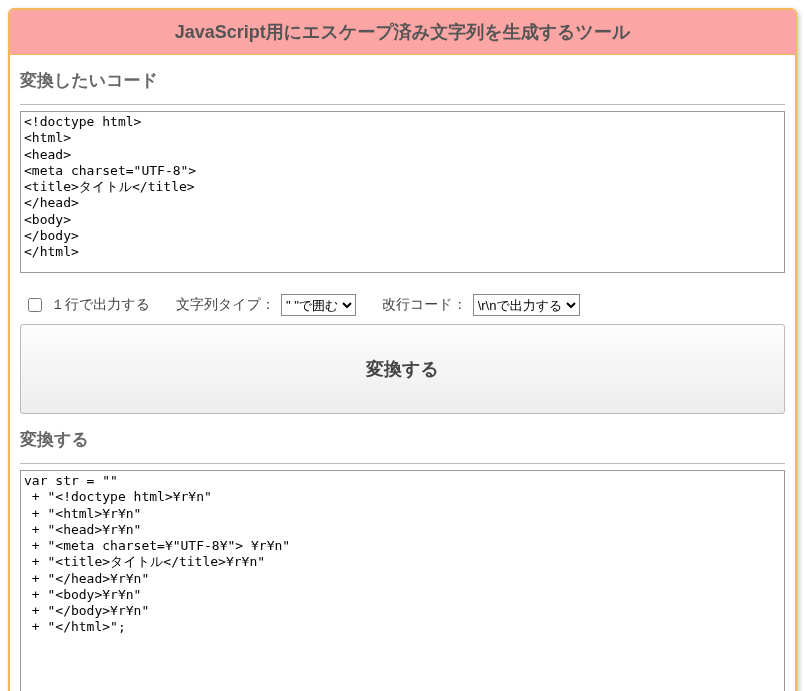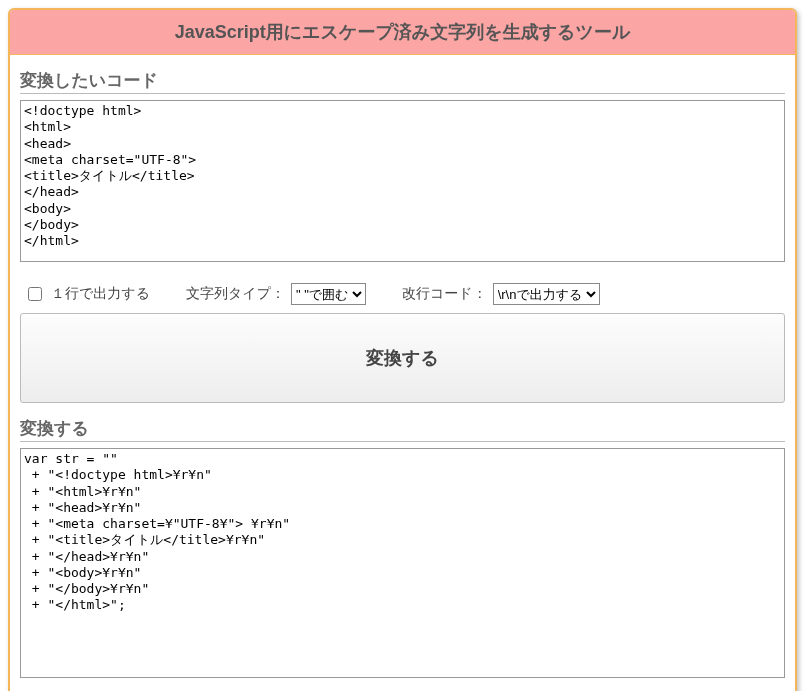--- a/index.html
+++ b/index.html
@@ -28,40 +28,40 @@
   }
   .panel-body {
     padding: 10px 10px 14px 10px;
   }
   .section-heading {
     color: #666;
     font-weight: bold;
     font-size: 17px;
     margin: 14px 0 6px 0;
     border-bottom: 1px solid #bbb;
-    padding-bottom: 1px;
+    padding-bottom: 12px;
   }
   .section-heading:first-child { margin-top: 4px; }
   textarea.io {
     width: 100%;
     height: 162px;
     resize: none;
     font-family: "MS Gothic","Osaka-Mono",monospace;
     font-size: 13px;
     line-height: 1.25;
     border: 1px solid #999;
     padding: 2px 3px;
     overflow-y: scroll;
     white-space: pre;
   }
   textarea.io.out { height: 230px; }
   .options-row {
     display: flex;
     align-items: center;
-    gap: 36px;
+    gap: 26px;
     margin: 18px 0 8px 4px;
     color: #444;
     font-size: 14px;
     flex-wrap: wrap;
   }
   .opt-group { display: inline-flex; align-items: center; gap: 6px; }
   .opt-group label { color: #444; }
   select {
     font-family: inherit;
     font-size: 13px;

